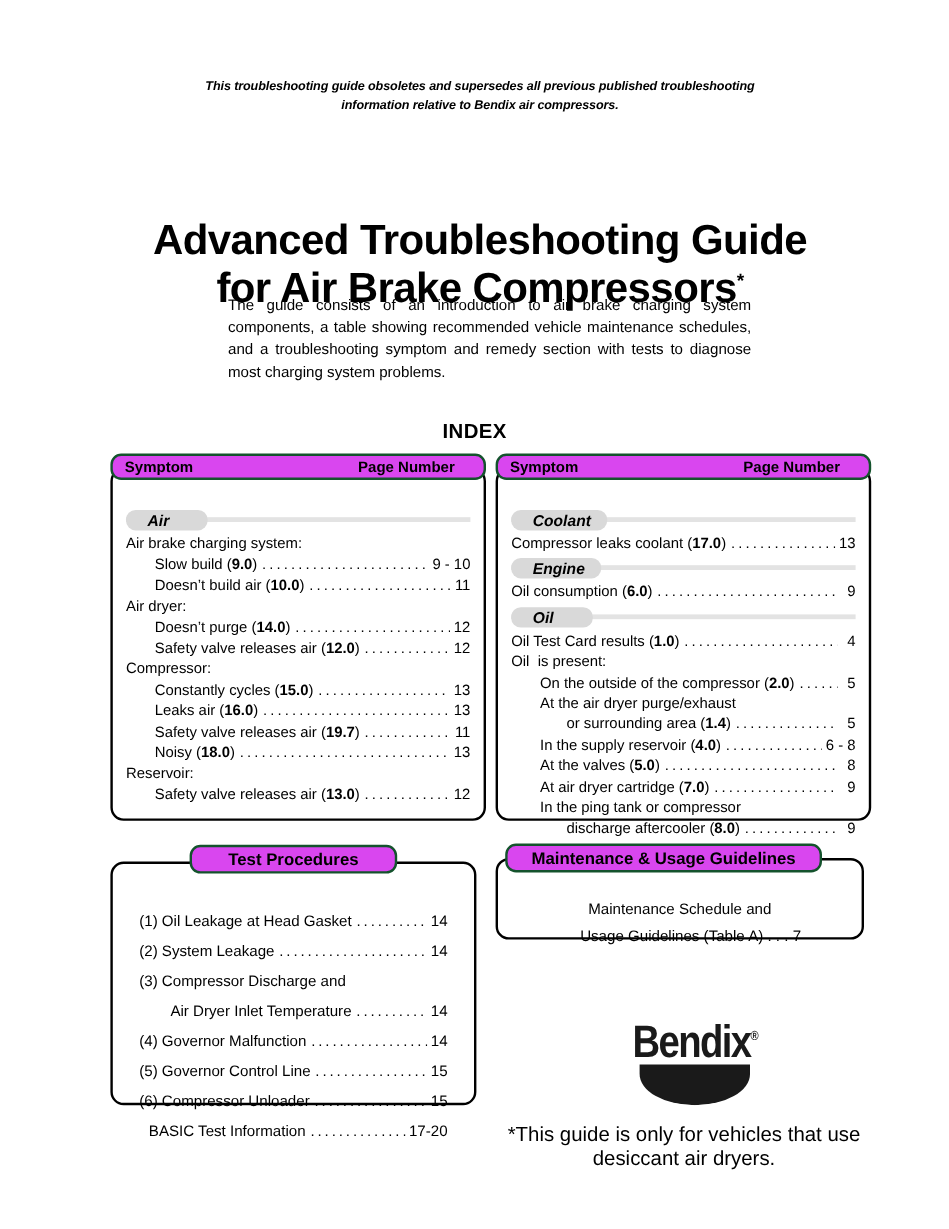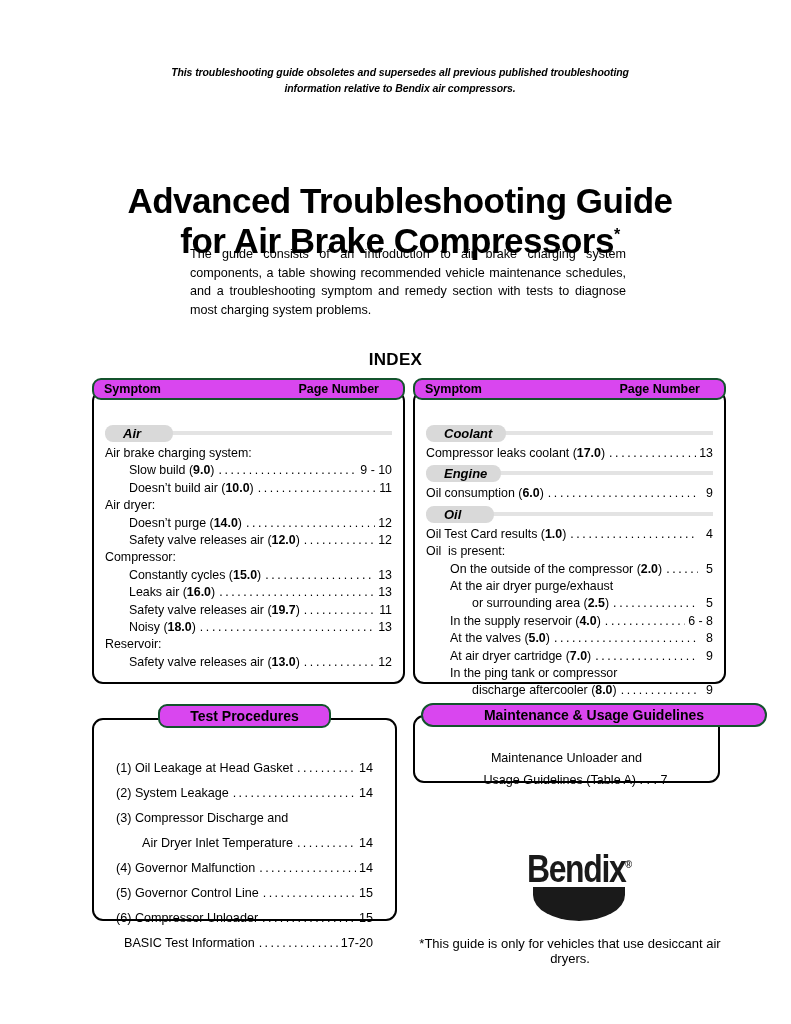--- a/index.html
+++ b/index.html
@@ -174,22 +174,22 @@
 
   
   #box-tests { left: 92px;  top: 718px; width: 305px; height: 203px; }
   #box-maint { left: 413px; top: 715px; width: 307px; height: 68px; }
 
   #pill-tests {
     left: 158px; top: 704px; width: 173px; height: 24px;
     font-size: 14px; justify-content: center;
   }
   #pill-maint {
-    left: 421px; top: 703px; width: 346px; height: 24px;
-    font-size: 14px; justify-content: center; border-radius: 12px;
+    left: 421px; top: 703px; width: 264px; height: 24px;
+    font-size: 14px; justify-content: center;
   }
 
   .tests-body {
     position: absolute;
     left: 0; top: 26px;
     width: 100%;
     padding: 10px 22px 0 22px;
     box-sizing: border-box;
     font-size: 12.6px;
     line-height: 25px;
@@ -246,21 +246,21 @@
     clip-path: ellipse(64% 100% at 50% 0%);
   }
 
   
   .footnote {
     position: absolute;
     left: 400px;
     top: 936px;
     width: 340px;
     text-align: center;
-    font-size: 13px;
+    font-size: 17px;
   }
 
   b { font-weight: bold; }
 </style>
 </head>
 <body>
 
 <div class="page">
 
   <div class="notice">This troubleshooting guide obsoletes and supersedes all previous published troubleshooting information relative to Bendix air compressors.</div>
@@ -390,21 +390,21 @@
           <span class="lbl">On the outside of the compressor (<b>2.0</b>)</span>
           <span class="dots">......................................................................</span>
           <span class="pg">5</span>
         </div>
         <div class="row ind1 nodots">
           <span class="lbl">At the air dryer purge/exhaust</span>
           <span class="dots">......................................................................</span>
           <span class="pg"></span>
         </div>
         <div class="row ind2">
-          <span class="lbl">or surrounding area (<b>2.5</b>)</span>
+          <span class="lbl">or surrounding area (<b>1.4</b>)</span>
           <span class="dots">......................................................................</span>
           <span class="pg">5</span>
         </div>
         <div class="row ind1">
           <span class="lbl">In the supply reservoir (<b>4.0</b>)</span>
           <span class="dots">......................................................................</span>
           <span class="pg">6 - 8</span>
         </div>
         <div class="row ind1">
           <span class="lbl">At the valves (<b>5.0</b>)</span>
@@ -476,21 +476,21 @@
           <span class="pg">17-20</span>
         </div>
       </div>
   </div>
   <div class="pill" id="pill-tests">
     <span>Test Procedures</span>
   </div>
 
   <div class="obox" id="box-maint">
     <div class="maint-body">
-      <div>Maintenance Unloader and</div>
+      <div>Maintenance Schedule and</div>
       <div class="maint-line2">Usage Guidelines (Table A)  . . .  7</div>
     </div>
   </div>
   <div class="pill" id="pill-maint">
     <span>Maintenance &amp; Usage Guidelines</span>
   </div>
 
   <div class="logo">
     <div class="word"><span>Bendix</span><span class="reg">®</span></div>
     <div class="smile"></div>

